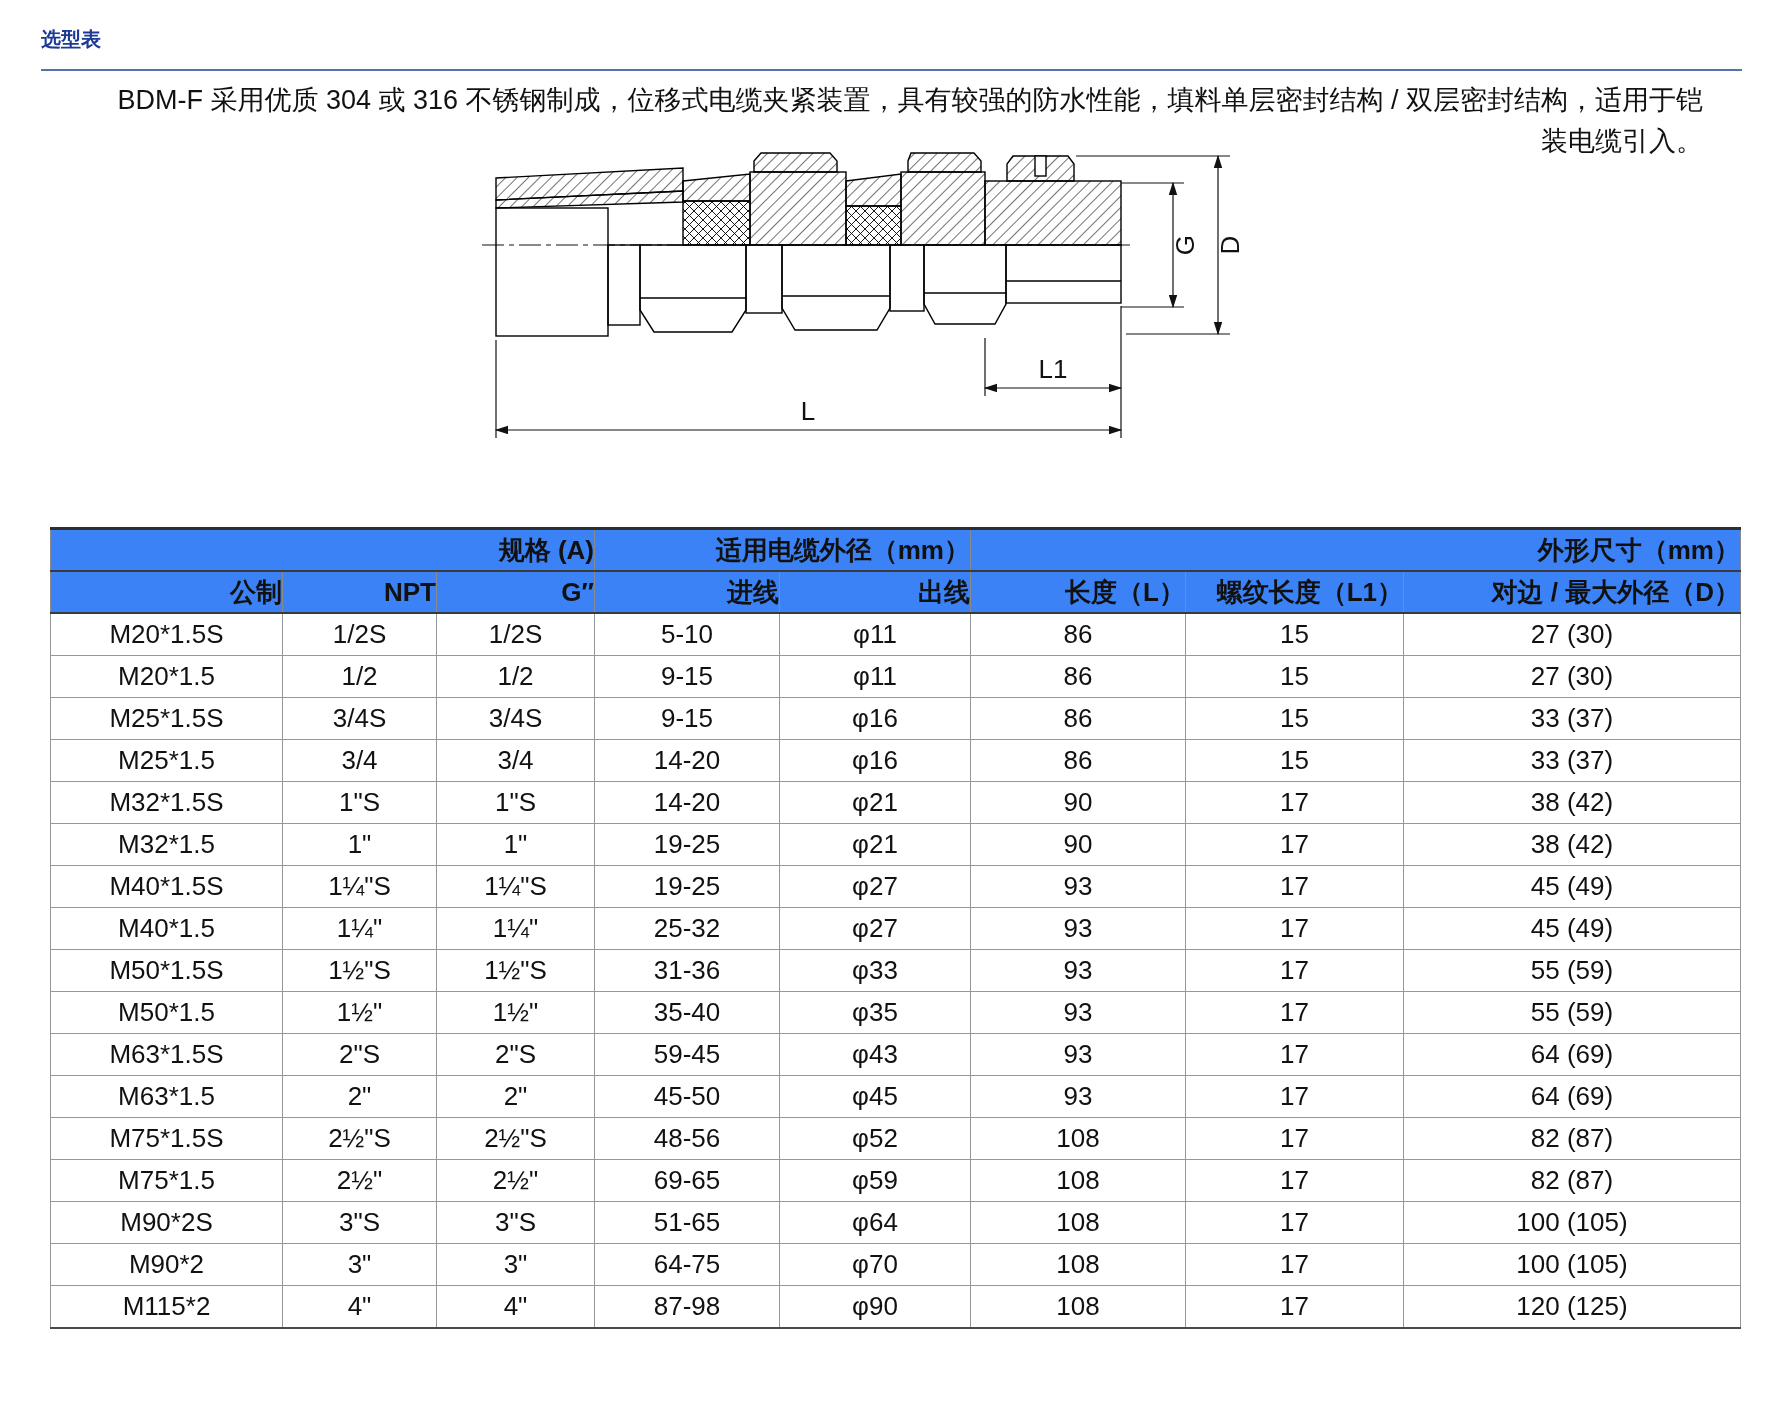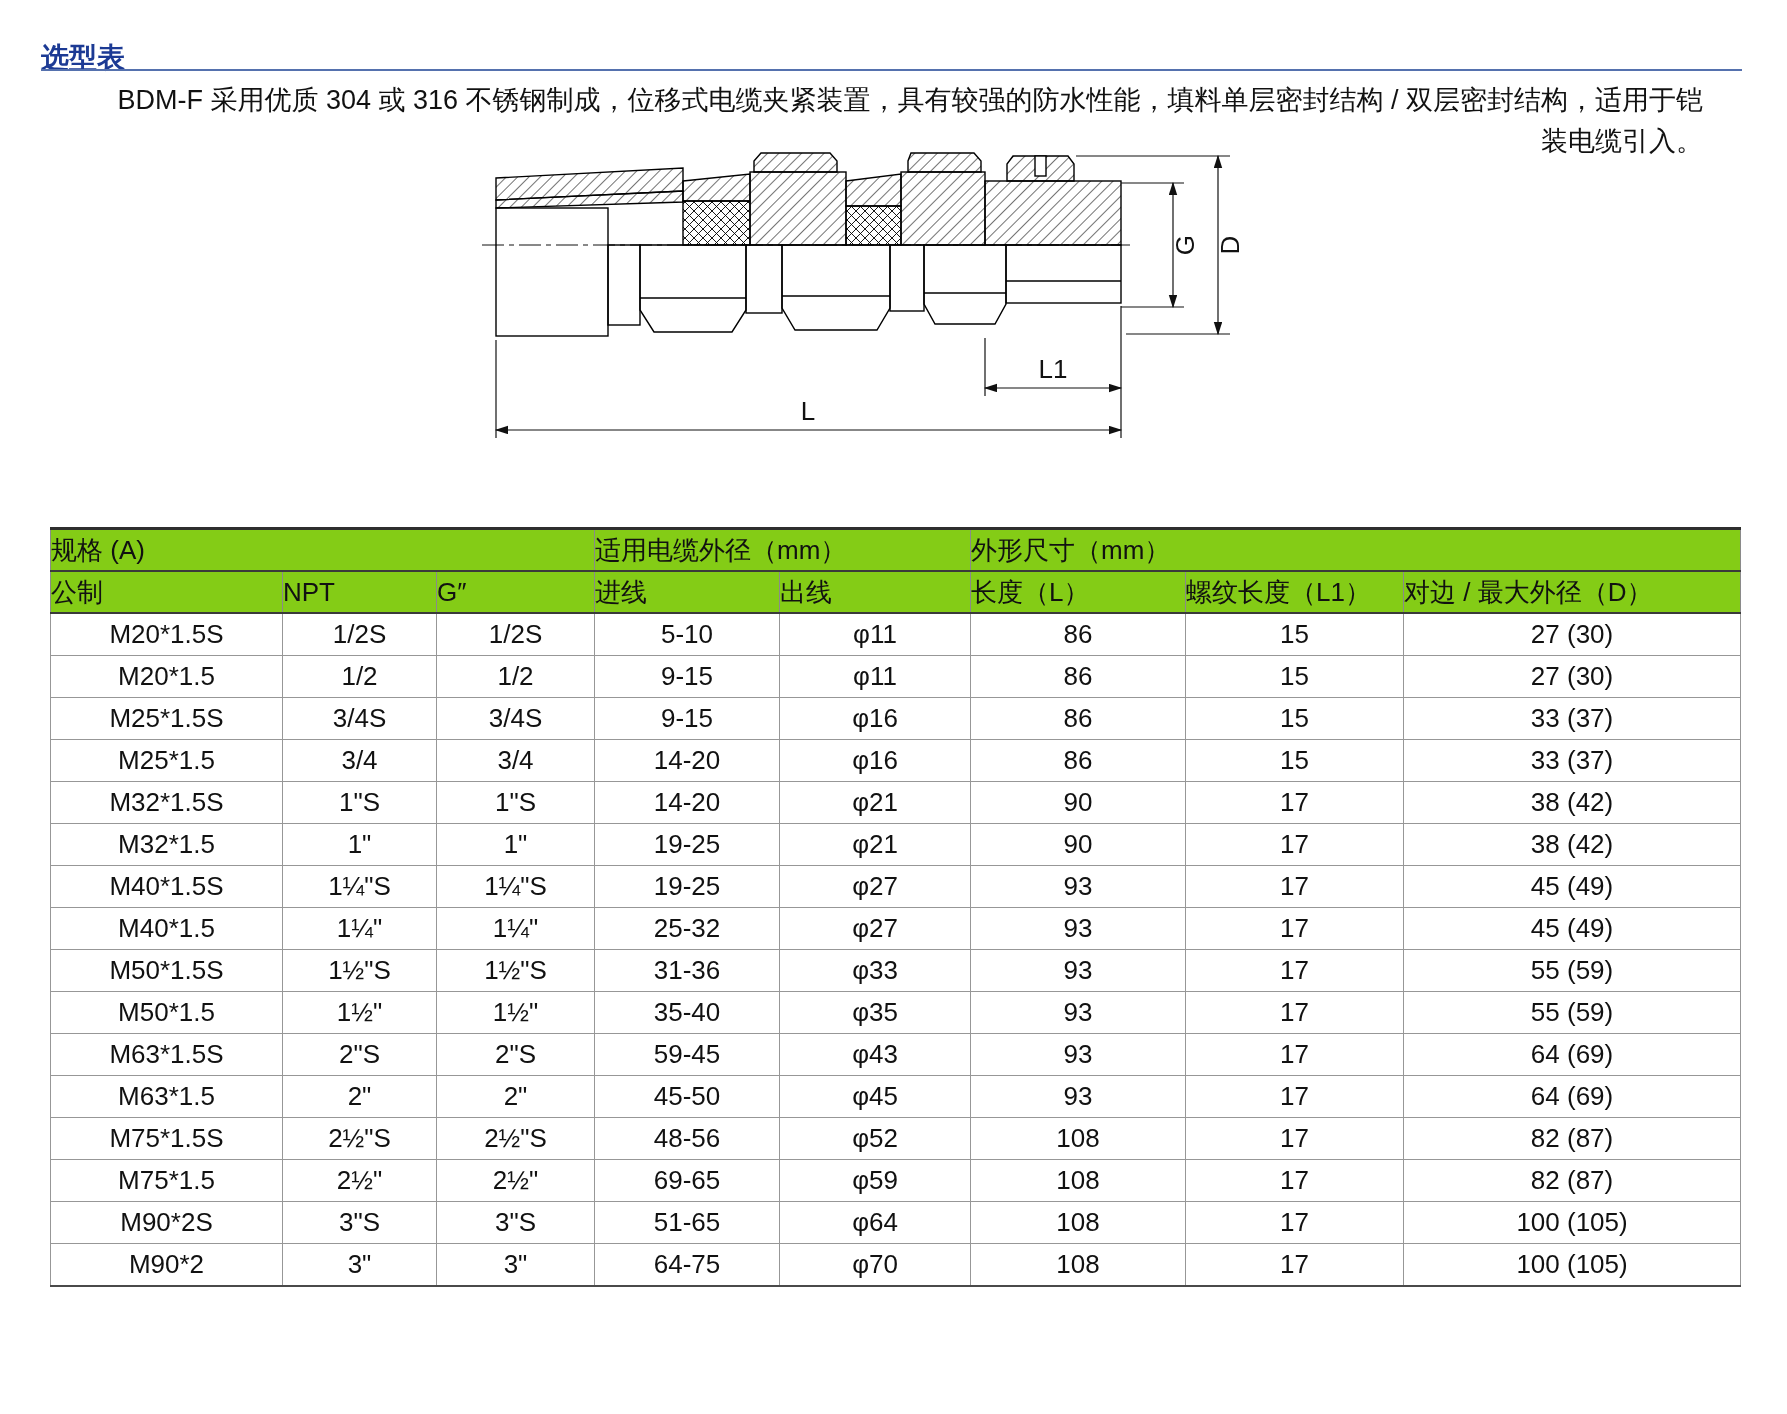--- a/index.html
+++ b/index.html
@@ -1,21 +1,21 @@
 <!DOCTYPE html>
 <html><head>
 <meta charset="utf-8">
 <style>
   html,body{margin:0;padding:0;background:#fff;}
   .page{
     position:relative;width:1787px;height:1414px;background:#ffffff;
     font-family:"Liberation Sans","DejaVu Sans",sans-serif;color:#1a1a1a;overflow:hidden;
   }
   .page-title{
-    position:absolute;left:41px;top:20px;font-size:28px;font-weight:bold;color:#1c3a94;
+    position:absolute;left:41px;top:13px;font-size:20px;font-weight:bold;color:#1c3a94;
   }
   .title-rule{
     position:absolute;left:41px;top:69px;width:1701px;height:2px;background:#5571ae;
   }
   .description{
     position:absolute;left:41px;top:80px;width:1662px;
     font-size:27px;line-height:41px;color:#111;text-indent:54px;margin:0;text-align:right;
   }
   .drawing-wrap{position:absolute;left:478px;top:148px;width:770px;height:300px;}
   .drawing-wrap svg{display:block;}
@@ -24,21 +24,21 @@
   .dim{stroke:#111;stroke-width:1.2;fill:none;}
   .dim-label{font-size:26px;fill:#111;}
   .table-wrap{position:absolute;left:50px;top:527px;width:1690px;}
   table.spec{
     border-collapse:collapse;table-layout:fixed;width:1690px;
     font-size:26px;color:#111;
     border-left:1px solid #8a8a8a;border-right:1px solid #8a8a8a;
     border-top:3px solid #2e2e2e;border-bottom:2px solid #4a4a4a;
   }
   table.spec th{
-    background:#84cc16;font-weight:normal;text-align:left;padding:0;height:40px;
+    background:#3b82f6;font-weight:bold;text-align:right;padding:0;height:40px;
     border-left:1px solid #8a8a8a;border-right:1px solid #8a8a8a;
     border-bottom:2px solid #3a3a3a;
   }
   table.spec td{
     text-align:center;padding:0;height:41px;background:#fff;
     border:1px solid #979797;
   }
 </style>
 </head>
 <body>
@@ -306,17 +306,27 @@
           <tr>
       <td>M90*2</td>
       <td>3"</td>
       <td>3"</td>
       <td>64-75</td>
       <td>φ70</td>
       <td>108</td>
       <td>17</td>
       <td>100 (105)</td>
     </tr>
+          <tr>
+      <td>M115*2</td>
+      <td>4"</td>
+      <td>4"</td>
+      <td>87-98</td>
+      <td>φ90</td>
+      <td>108</td>
+      <td>17</td>
+      <td>120 (125)</td>
+    </tr>
         </tbody>
     </table>
   </div>
 
 </div>
 
 </body></html>

